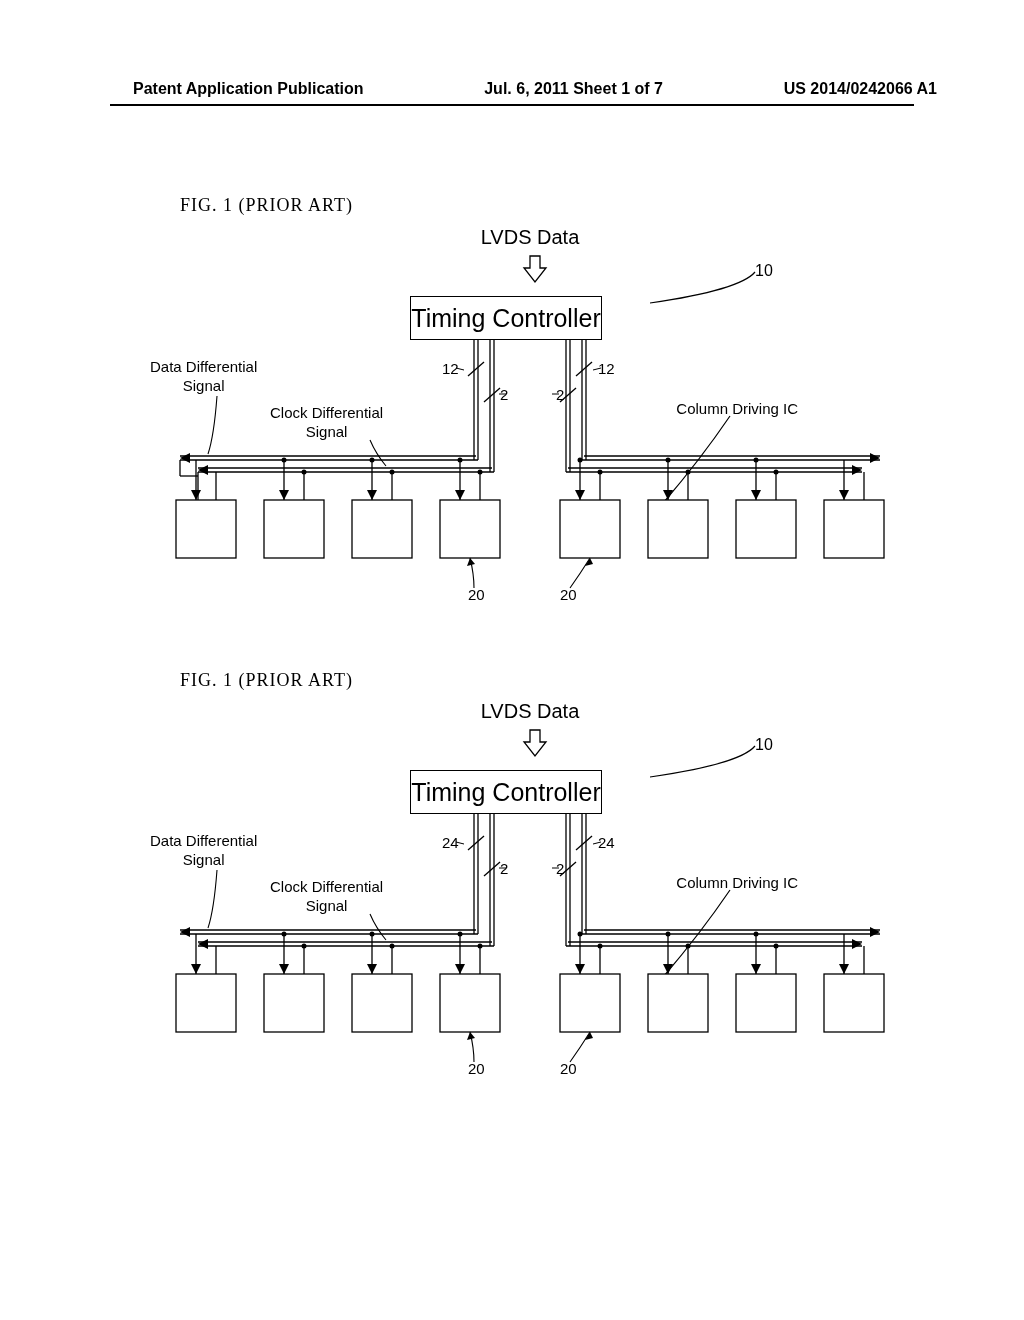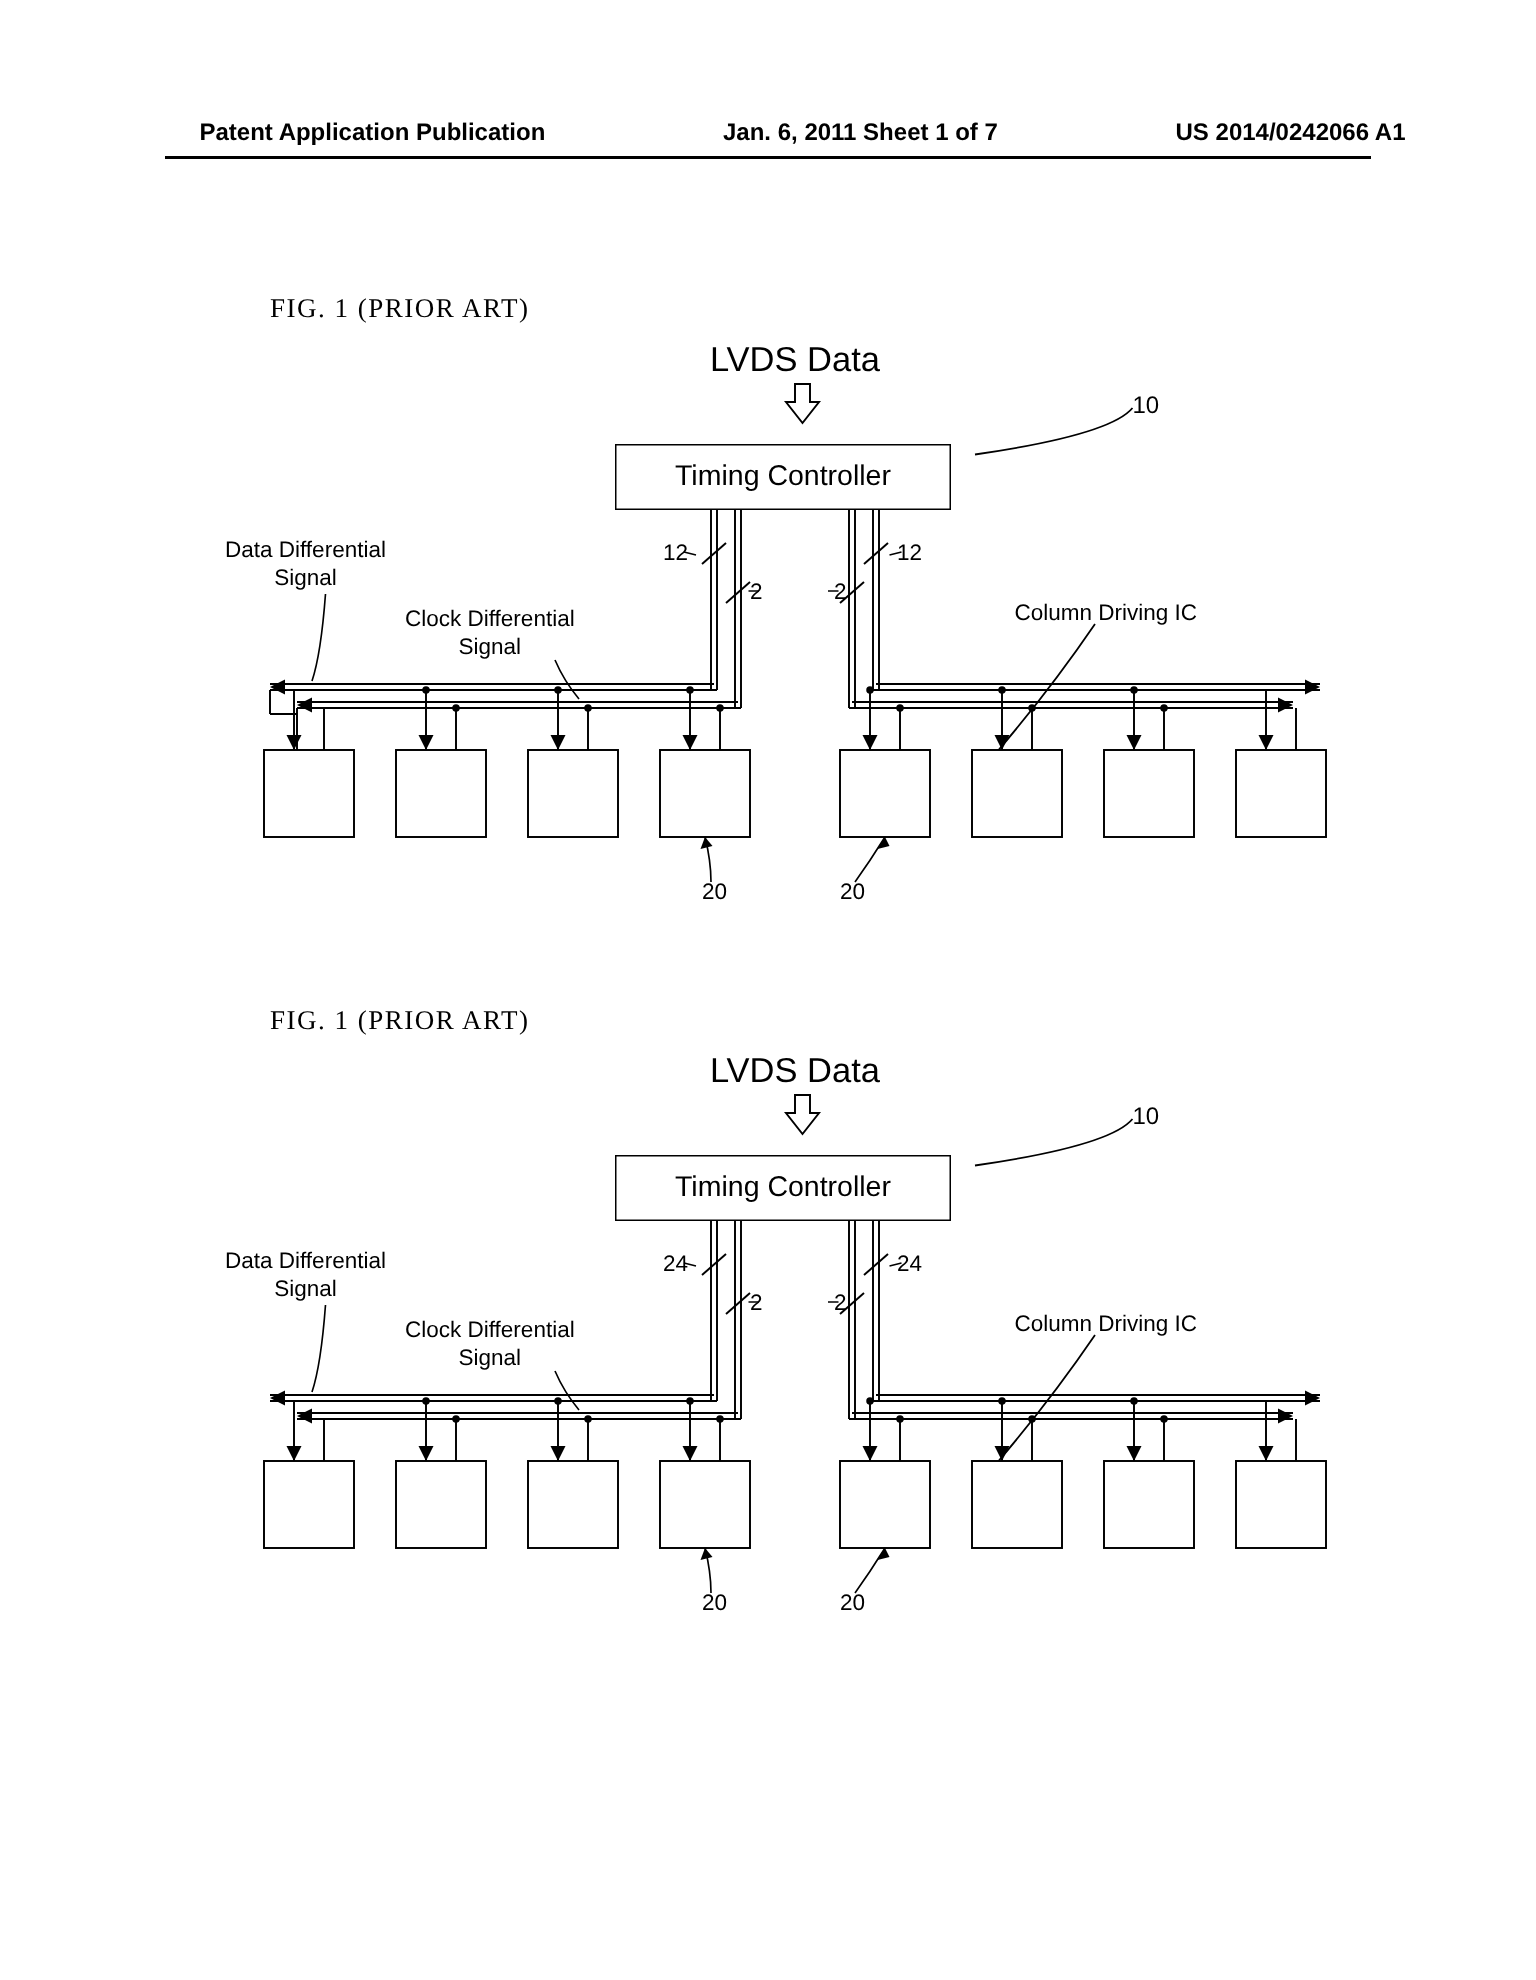--- a/index.html
+++ b/index.html
@@ -46,42 +46,42 @@
     width: 920px;
     height: 430px;
   }
   .fig1 { top: 190px; }
   .fig2 { top: 664px; }
 
   .lvds-label {
     position: absolute;
     top: 36px;
     left: 390px;
-    font-size: 23px;
+    font-size: 20px;
     text-align: center;
     width: 180px;
   }
   .down-arrow {
     position: absolute;
     top: 64px;
     left: 470px;
     width: 30px;
     height: 30px;
   }
   .timing-controller {
     position: absolute;
     top: 106px;
     left: 360px;
-    width: 224px;
+    width: 192px;
     height: 44px;
     border: 1.5px solid #000;
     display: flex;
     align-items: center;
     justify-content: center;
-    font-size: 19px;
+    font-size: 25px;
     background: #fff;
   }
   .callout-10 {
     position: absolute;
     top: 72px;
     left: 705px;
     font-size: 16px;
   }
 
   .label-data-diff {
@@ -151,21 +151,21 @@
     top: 0; left: 0;
     width: 920px;
     height: 430px;
   }
 </style>
 </head>
 <body>
 
 <div class="header">
   <span>Patent Application Publication</span>
-  <span>Jan. 6, 2011   Sheet 1 of 7</span>
+  <span>Jul. 6, 2011   Sheet 1 of 7</span>
   <span>US 2014/0242066 A1</span>
 </div>
 <div class="header-rule"></div>
 
 <div class="fig-title fig1-title">FIG. 1 (PRIOR ART)</div>
 
 <div class="diagram fig1">
   <div class="lvds-label">LVDS Data</div>
   <svg class="down-arrow" viewBox="0 0 30 30">
     <path d="M10 2 L10 14 L4 14 L15 28 L26 14 L20 14 L20 2 Z" fill="none" stroke="#000" stroke-width="1.3"></path>

